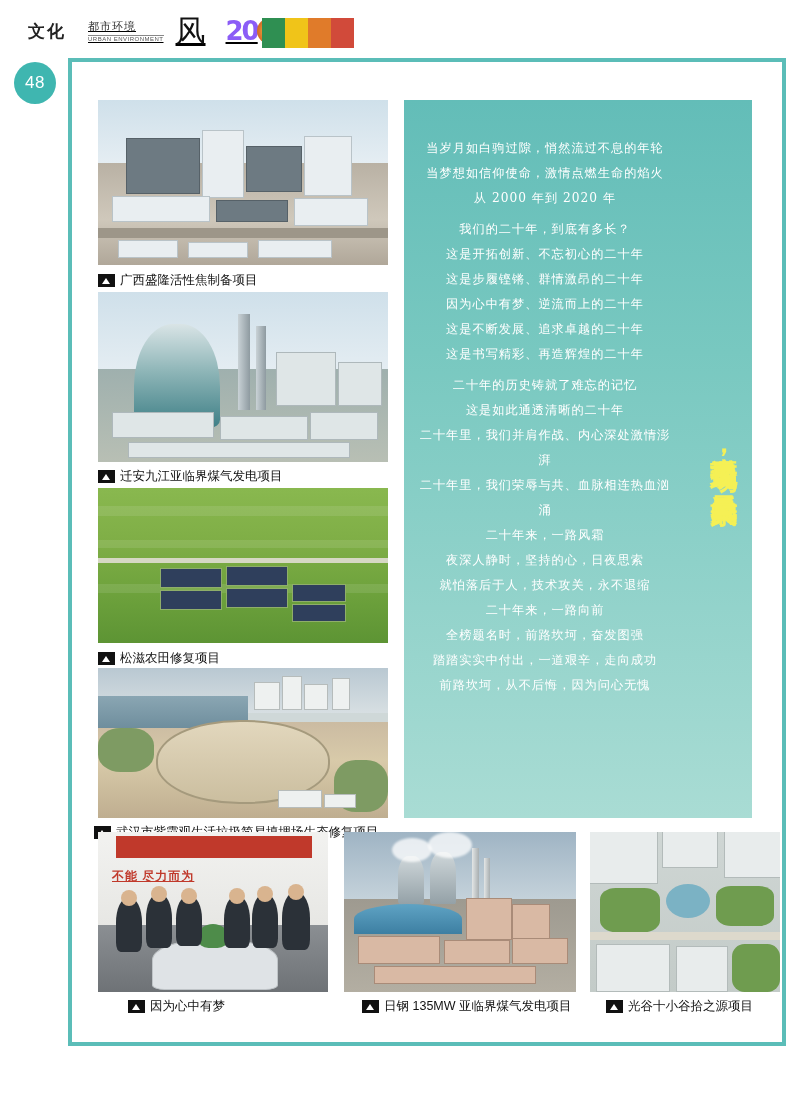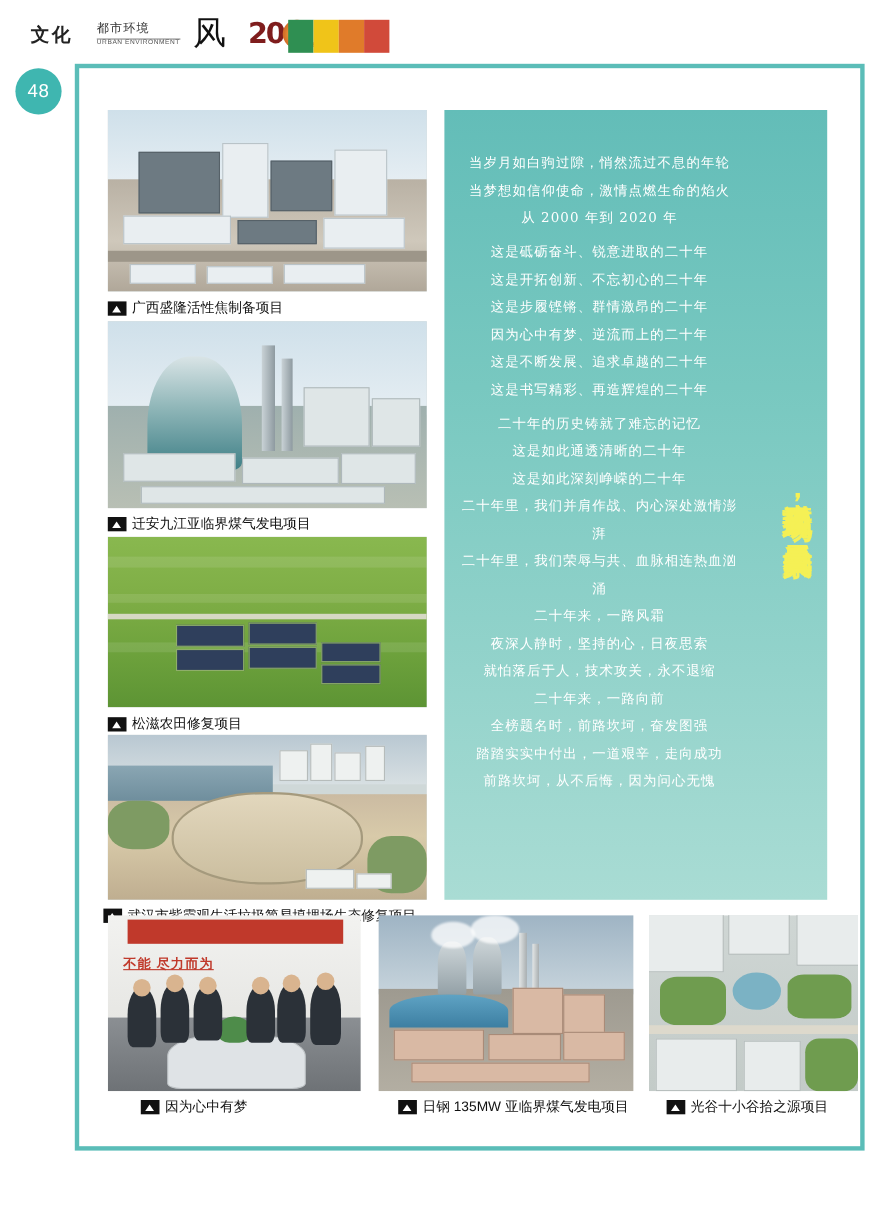--- a/index.html
+++ b/index.html
@@ -46,20 +46,21 @@
     letter-spacing: 2px;
     font-weight: bold;
   }
   #masthead {
     position: absolute;
     left: 88px;
     top: 16px;
     display: flex;
     align-items: center;
     gap: 8px;
+    text-decoration: underline;
   }
   #masthead .mh-cn {
     font-size: 11px;
     color: #333;
     line-height: 1.15;
     border-bottom: 1px solid #888;
     padding-bottom: 2px;
     letter-spacing: 1px;
   }
   #masthead .mh-en {
@@ -78,21 +79,21 @@
   }
   #anniv {
     display: flex;
     align-items: center;
     gap: 3px;
     margin-left: 10px;
   }
   #anniv .a-20 {
     font-size: 26px;
     font-weight: bold;
-    color: #7f1d1d;
+    color: #8b5cf6;
     letter-spacing: -2px;
     font-family: "DejaVu Sans", sans-serif;
   }
   #anniv .a-ring {
     width: 26px;
     height: 26px;
     border-radius: 50%;
     background: radial-gradient(circle at 50% 50%, #ffffff 30%, #e8a13c 31%, #d8762a 60%, #bf4f1f 100%);
     display: inline-block;
     margin-left: -4px;
@@ -364,30 +365,29 @@
     <span>武汉市紫霞观生活垃圾简易填埋场生态修复项目</span>
   </div>
 
   <div id="poem-panel" style="left:332px; top:38px; width:348px; height:718px;">
     <div id="poem-title">走进公司项目现场，看最美的风景</div>
     <div id="poem-body">
         <div>当岁月如白驹过隙，悄然流过不息的年轮</div>
         <div>当梦想如信仰使命，激情点燃生命的焰火</div>
         <div>从 2000 年到 2020 年</div>
         <div class="blank"></div>
-        <div>这是砥砺奋斗、锐意进取的二十年</div>
+        <div>我们的二十年，到底有多长？</div>
         <div>这是开拓创新、不忘初心的二十年</div>
         <div>这是步履铿锵、群情激昂的二十年</div>
         <div>因为心中有梦、逆流而上的二十年</div>
         <div>这是不断发展、追求卓越的二十年</div>
         <div>这是书写精彩、再造辉煌的二十年</div>
         <div class="blank"></div>
         <div>二十年的历史铸就了难忘的记忆</div>
         <div>这是如此通透清晰的二十年</div>
-        <div>这是如此深刻峥嵘的二十年</div>
         <div>二十年里，我们并肩作战、内心深处激情澎湃</div>
         <div>二十年里，我们荣辱与共、血脉相连热血汹涌</div>
         <div>二十年来，一路风霜</div>
         <div>夜深人静时，坚持的心，日夜思索</div>
         <div>就怕落后于人，技术攻关，永不退缩</div>
         <div>二十年来，一路向前</div>
         <div>全榜题名时，前路坎坷，奋发图强</div>
         <div>踏踏实实中付出，一道艰辛，走向成功</div>
         <div>前路坎坷，从不后悔，因为问心无愧</div>
       </div>

